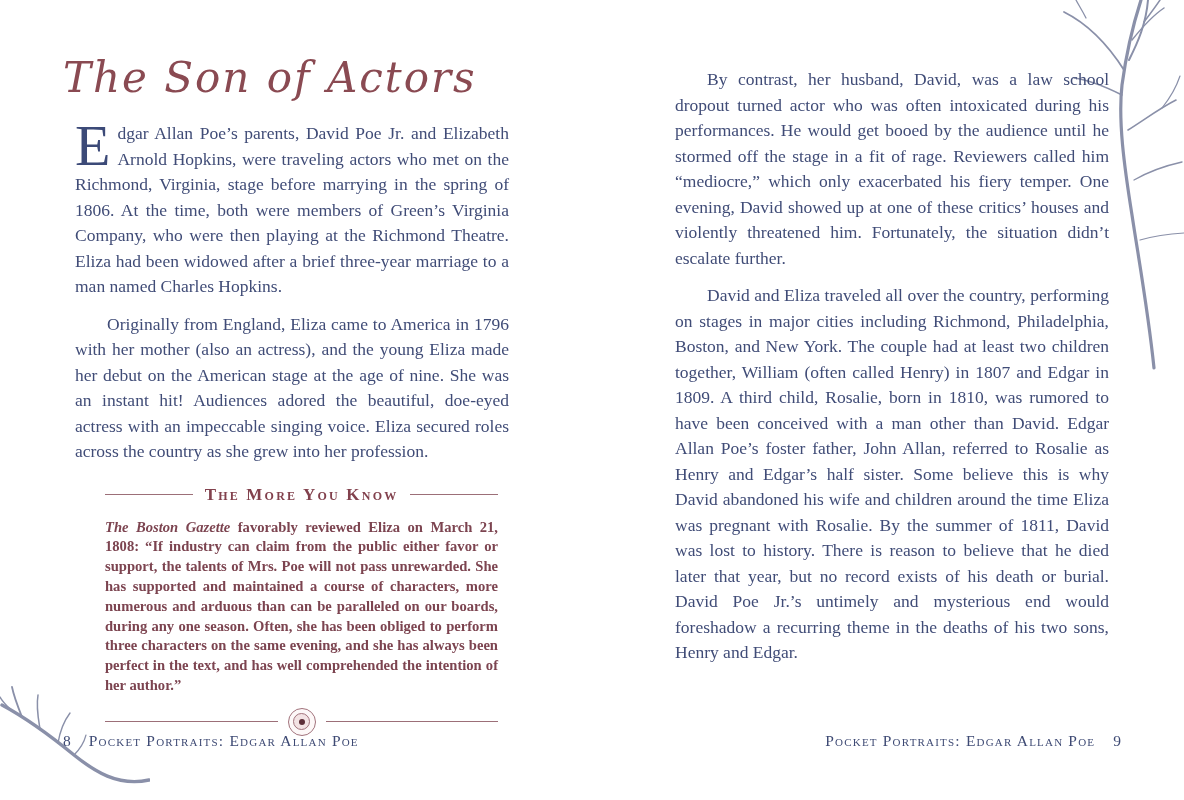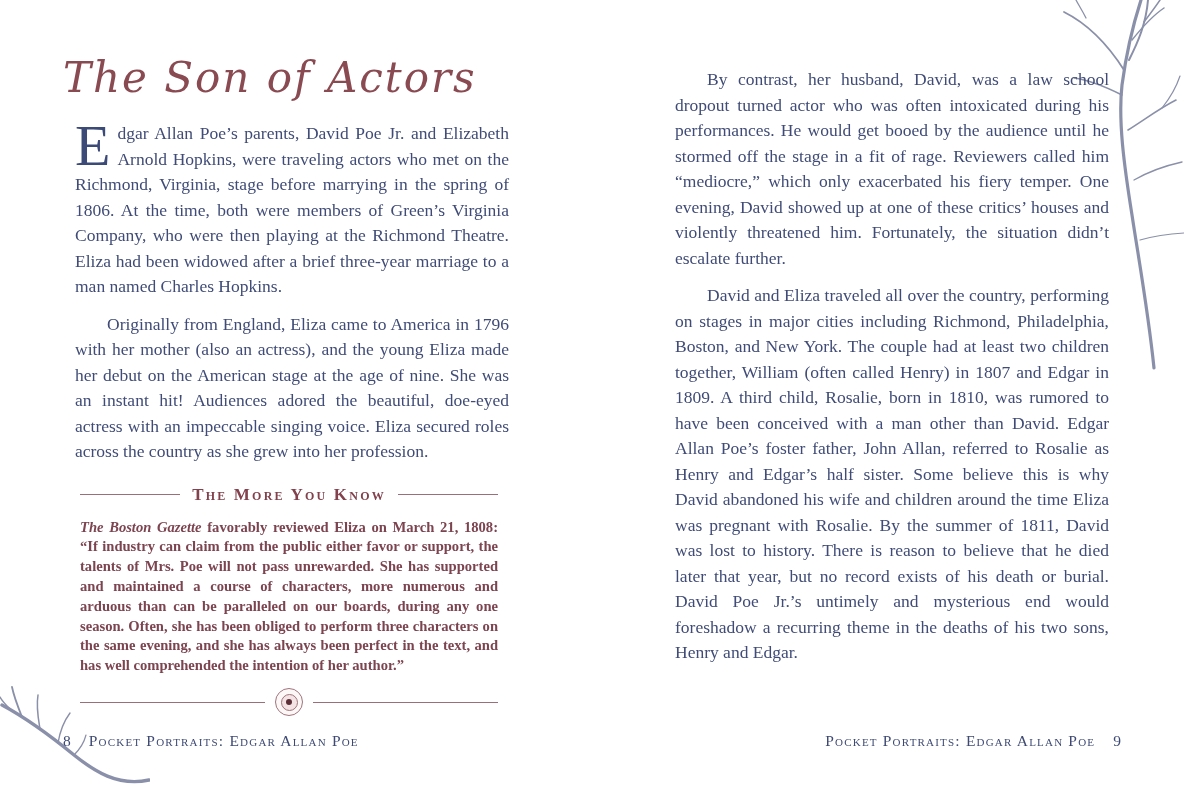--- a/index.html
+++ b/index.html
@@ -36,21 +36,21 @@
   p.body.indent{text-indent:32px;}
 
   .dropcap{
     float:left;
     font-size:58px;line-height:44px;
     padding:3px 7px 0 0;
     color:#3c4a78;font-weight:400;
   }
 
   
-  .sidebar{margin:20px 23px 0 17px;}
+  .sidebar{margin:20px 23px 0 42px;}
   .sb-head{display:flex;align-items:center;gap:12px;margin-bottom:13px;}
   .sb-head h2{
     margin:0;font-size:17px;font-weight:600;
     font-variant:small-caps;letter-spacing:2.2px;
     color:#82414d;white-space:nowrap;
   }
   .rule{flex:1 1 auto;height:1px;background:#9c6f78;}
   .sb-text{
     margin:0;color:#7c4450;
     font-size:14.6px;line-height:19.8px;font-weight:700;

